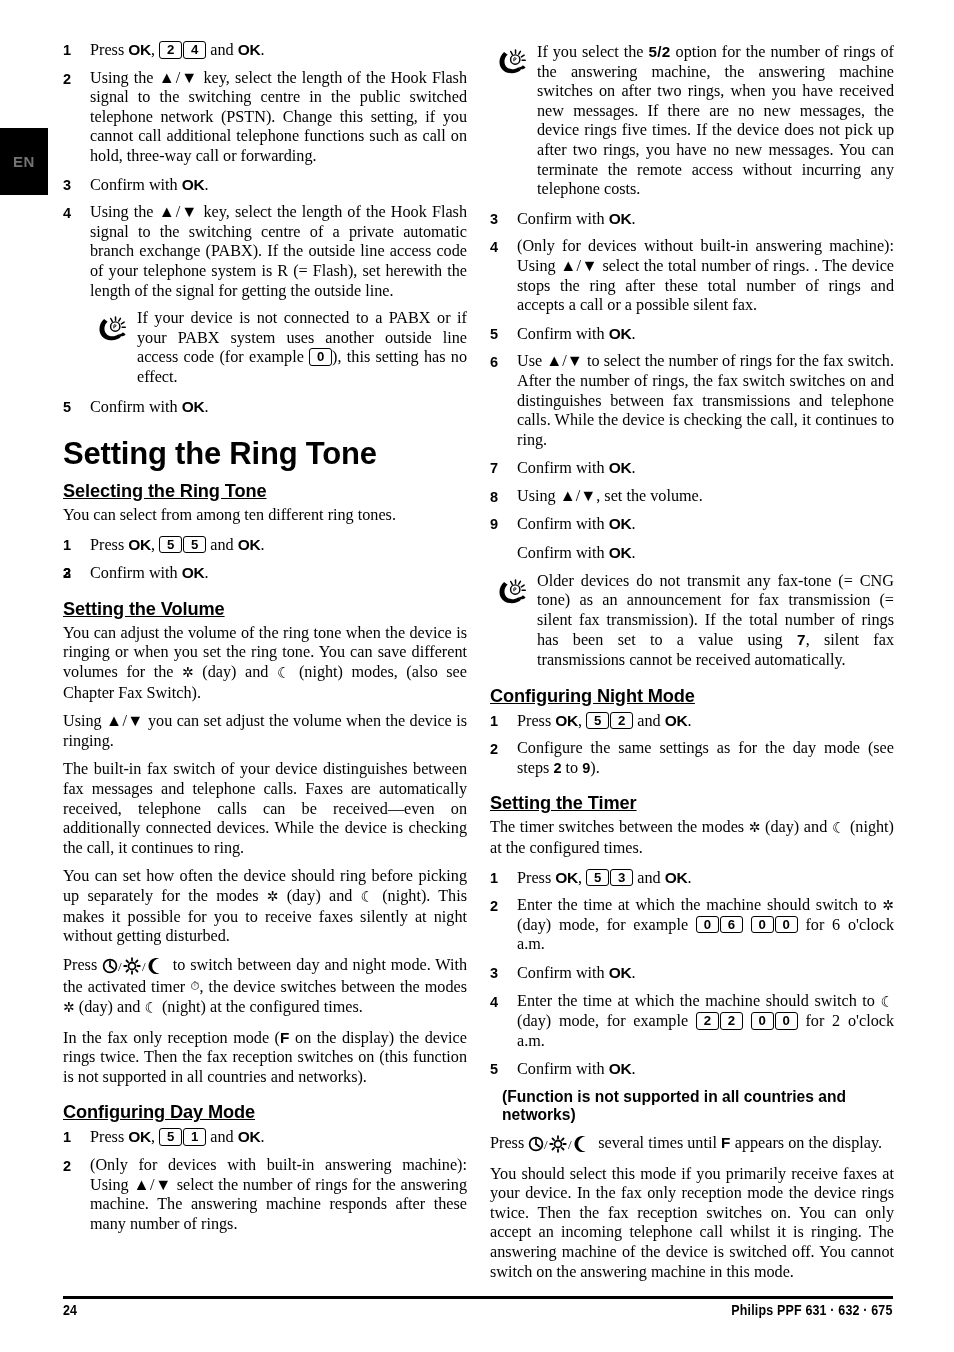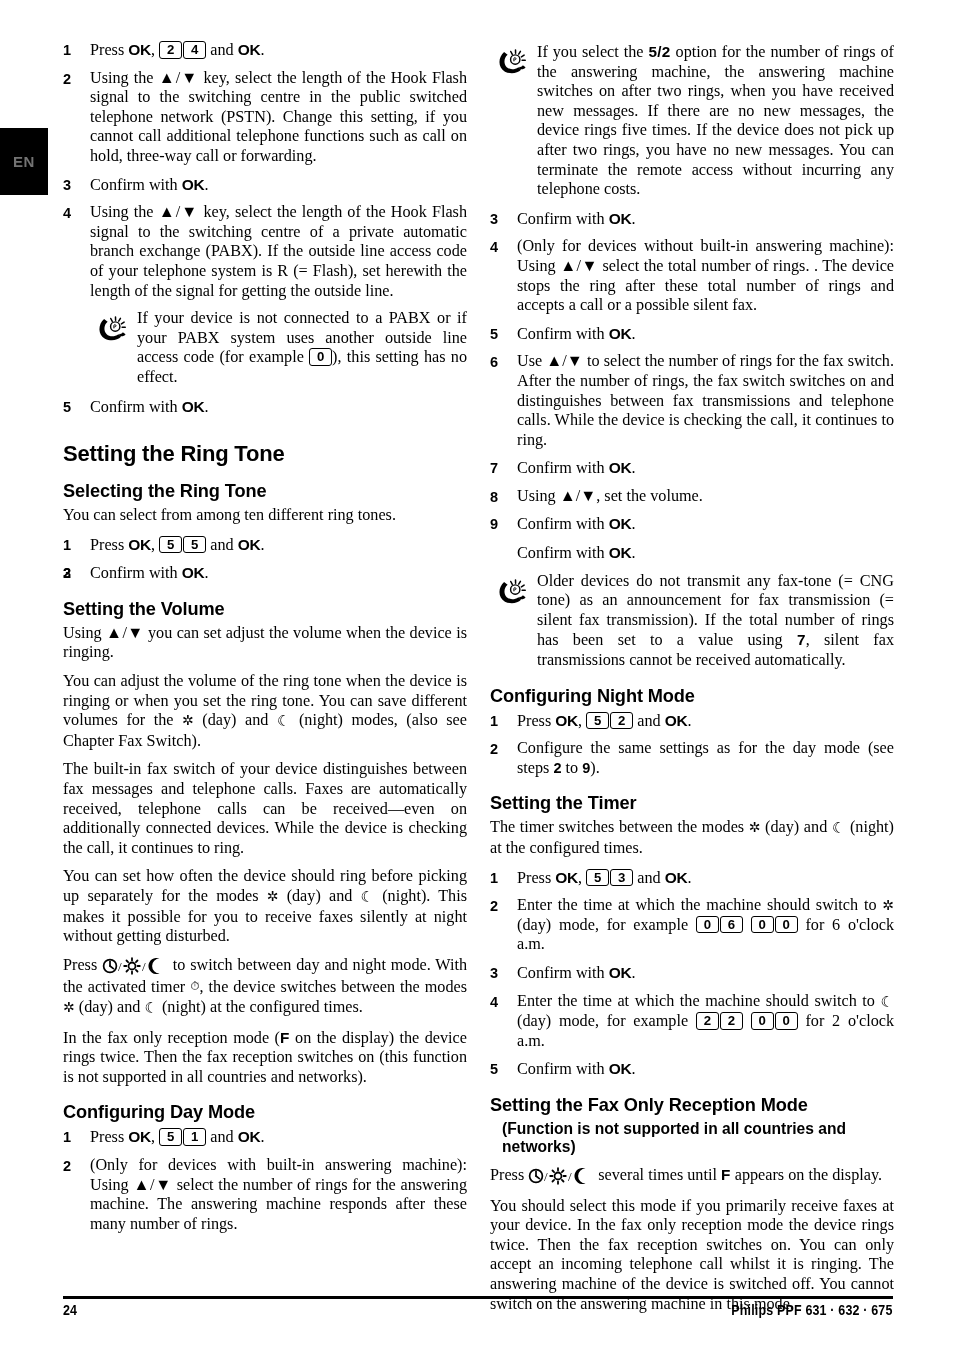--- a/index.html
+++ b/index.html
@@ -96,32 +96,33 @@
     top: 1px;
     width: 38px;
     height: 34px;
   }
   .tip .tip-icon svg { display: block; }
 
   
   h1.h-main {
     font-family: "Liberation Sans", "DejaVu Sans", sans-serif;
     font-weight: bold;
-    font-size: 22px;
+    font-size: 31px;
     line-height: 29px;
     margin: 22px 0 9px 0;
     letter-spacing: -0.2px;
   }
   h2.h-sub {
     font-family: "Liberation Sans", "DejaVu Sans", sans-serif;
     font-weight: bold;
     font-size: 18.2px;
     line-height: 22px;
     margin: 14px 0 4px 0;
     letter-spacing: -0.1px;
+    text-decoration: underline;
   }
   h2.h-sub.tight { margin-top: 12px; }
   .h-subtitle {
     font-family: "Liberation Sans", "DejaVu Sans", sans-serif;
     font-weight: bold;
     font-size: 15.6px;
     line-height: 18.5px;
     margin: 0 0 8px 12px;
   }
 
@@ -292,22 +293,22 @@
     <div class="step">
       <span class="num">2</span>
     </div>
 
     <div class="step">
       <span class="num">3</span>
       <span><span>Confirm with </span><b class="kb">OK</b><span>.</span></span>
     </div>
 
     <h2 class="h-sub">Setting the Volume</h2>
+    <p class="body"><span>You can adjust the volume of the ring tone when the device is ringing or when you set the ring tone. You can save different volumes for the </span><span class="sym-day">✲</span><span> (day) and </span><span class="sym-night">☾</span><span> (night) modes, (also see Chapter Fax Switch).</span></p>
     <p class="body">Using ▲/▼ you can set adjust the volume when the device is ringing.</p>
-    <p class="body"><span>You can adjust the volume of the ring tone when the device is ringing or when you set the ring tone. You can save different volumes for the </span><span class="sym-day">✲</span><span> (day) and </span><span class="sym-night">☾</span><span> (night) modes, (also see Chapter Fax Switch).</span></p>
 
     <p class="body">The built-in fax switch of your device distinguishes between fax messages and telephone calls. Faxes are automatically received, telephone calls can be received—even on additionally connected devices. While the device is checking the call, it continues to ring.</p>
     <p class="body"><span>You can set how often the device should ring before picking up separately for the modes </span><span class="sym-day">✲</span><span> (day) and </span><span class="sym-night">☾</span><span> (night). This makes it possible for you to receive faxes silently at night without getting disturbed.</span></p>
     <p class="body"><span>Press </span><span class="modeglyph"><svg width="66" height="18" viewBox="0 0 66 18">
             <use href="#modeglyphs"></use>
           </svg></span><span> to switch between day and night mode. With the activated timer </span><span class="sym-timer">⏱</span><span>, the device switches between the modes </span><span class="sym-day">✲</span><span> (day) and </span><span class="sym-night">☾</span><span> (night) at the configured times.</span></p>
     <p class="body"><span>In the fax only reception mode (</span><span class="disp">F</span><span> on the display) the device rings twice. Then the fax reception switches on (this function is not supported in all countries and networks).</span></p>
 
     <h2 class="h-sub">Configuring Day Mode</h2>
 
@@ -421,21 +422,20 @@
     <div class="step">
       <span class="num">4</span>
       <span><span>Enter the time at which the machine should switch to </span><span class="sym-night">☾</span><span> (day) mode, for example </span><span class="keypair"><span class="key">2</span><span class="key">2</span></span>&nbsp;<span class="keypair"><span class="key">0</span><span class="key">0</span></span><span> for 2 o'clock a.m.</span></span>
     </div>
 
     <div class="step">
       <span class="num">5</span>
       <span><span>Confirm with </span><b class="kb">OK</b><span>.</span></span>
     </div>
 
-    <h2 class="h-sub">Setting the Fax Only Reception Mode</h2>
     <div class="h-subtitle">(Function is not supported in all countries and networks)</div>
     <p class="body"><span>Press </span><span class="modeglyph"><svg width="66" height="18" viewBox="0 0 66 18">
             <use href="#modeglyphs"></use>
           </svg></span><span> several times until </span><span class="disp">F</span><span> appears on the display.</span></p>
     <p class="body">You should select this mode if you primarily receive faxes at your device. In the fax only reception mode the device rings twice. Then the fax reception switches on. You can only accept an incoming telephone call whilst it is ringing. The answering machine of the device is switched off. You cannot switch on the answering machine in this mode.</p>
 
   </div>
 
   <div class="footer-rule"></div>
   <div class="footer">

